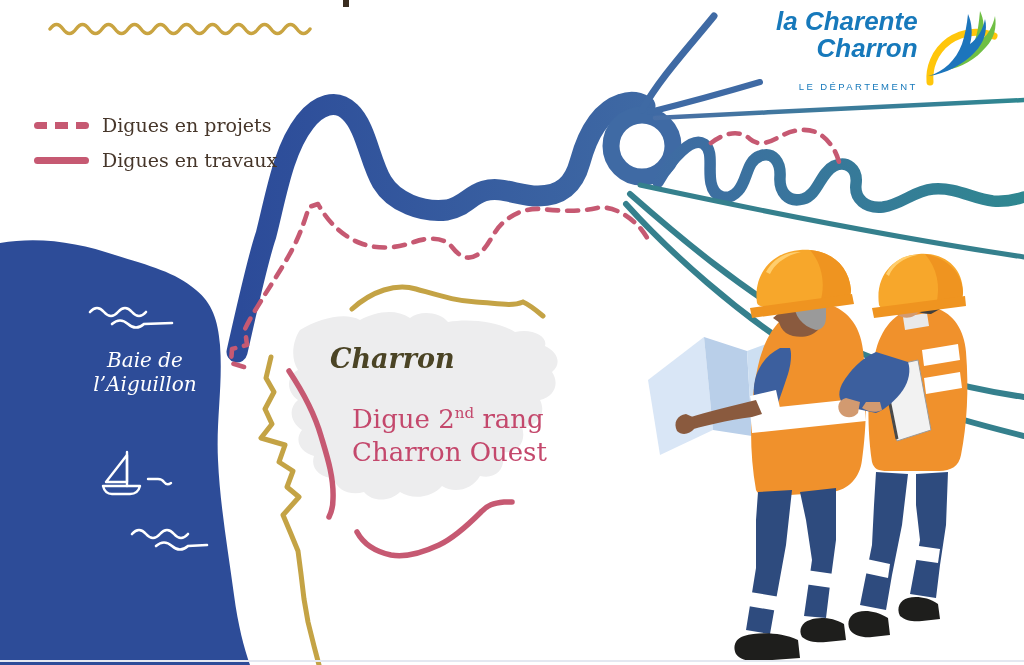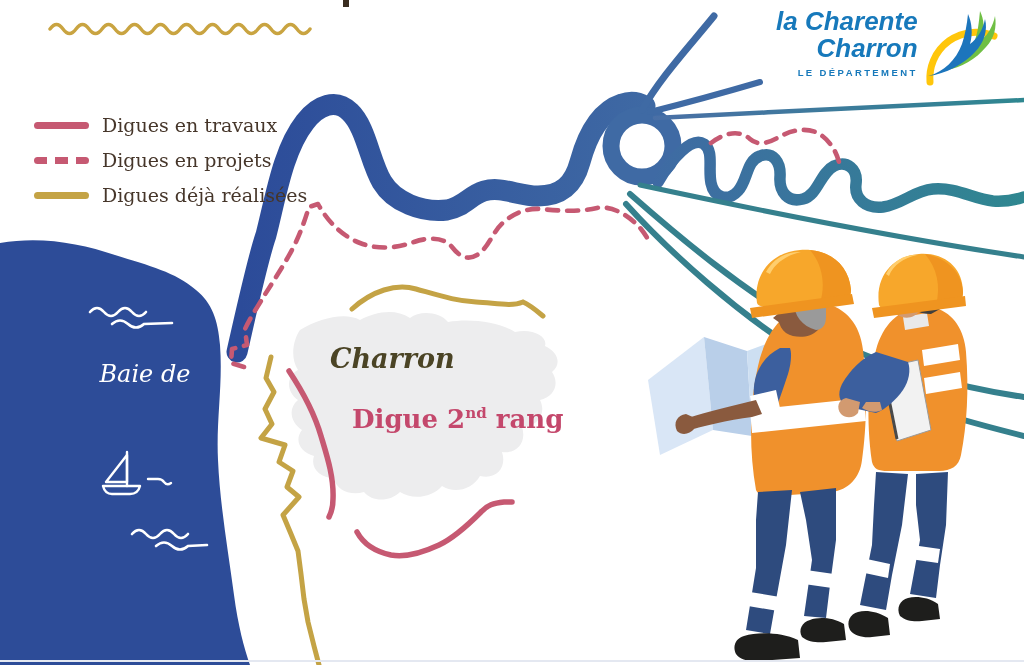--- a/index.html
+++ b/index.html
@@ -9,32 +9,32 @@
   .abs{position:absolute;}
   
   #legend{left:34px;top:114px;display:flex;flex-direction:column;gap:13px;}
   .legend-row{display:flex;align-items:center;gap:13px;}
   .swatch{width:55px;height:7px;border-radius:4px;flex:0 0 auto;}
   .swatch.pink-solid{background:#c65972;}
   .swatch.pink-dashed{background:repeating-linear-gradient(90deg,#c65972 0 13px,transparent 13px 21px);}
   .swatch.gold-solid{background:#c4a345;}
   .legend-label{font-size:19px;color:#46362a;white-space:nowrap;}
   
-  #bay-label{left:58px;top:360px;width:174px;text-align:center;color:#ffffff;
-             font-style:italic;font-size:24px;line-height:1.2;}
+  #bay-label{left:58px;top:348px;width:174px;text-align:center;color:#ffffff;
+             font-style:italic;font-size:20px;line-height:1.2;}
   #town-label{left:330px;top:343px;color:#4b4425;font-weight:bold;font-style:italic;font-size:27px;}
-  .dike-label{color:#c4486c;font-weight:bold;font-size:26px;line-height:1.26;white-space:nowrap;}
+  .dike-label{color:#c4486c;font-weight:normal;font-size:26px;line-height:1.26;white-space:nowrap;}
   #dike-west-label{left:352px;top:403px;}
   #dike-south-label{left:358px;top:556px;}
   .dike-label sup{font-size:0.58em;}
   
   #logo{left:776px;top:8px;display:flex;align-items:flex-start;gap:6px;}
   #logo-text{text-align:right;color:#1779bb;font-family:"Liberation Sans",sans-serif;}
   .logo-name{font-size:26px;font-weight:bold;font-style:italic;line-height:1.05;}
-  .logo-tagline{font-size:9.5px;font-weight:bold;letter-spacing:2.4px;margin-top:4px;}
+  .logo-tagline{font-size:9.5px;font-weight:normal;letter-spacing:2.4px;margin-top:18px;}
   
   #title-fragment{left:343px;top:0;width:6px;height:7px;background:#3a2d20;}
 </style>
 </head>
 <body>
 
 <div id="stage">
 
   <svg id="map-svg" width="1024" height="665" viewBox="0 0 1024 665">
     <defs>
@@ -191,41 +191,39 @@
            C928,597 916,596 908,598 Z" fill="#1e1e1c"></path>
     </g>
 
     <rect x="0" y="660" width="1024" height="2" fill="#e4e8f1"></rect>
   </svg>
 
   <div id="title-fragment" class="abs"></div>
 
   <div id="legend" class="abs">
     <div class="legend-row">
-      <span class="swatch pink-solid"></span>
-      <span class="legend-label">Digues en travaux</span>
-    </div>
-    <div class="legend-row">
       <span class="swatch pink-dashed"></span>
       <span class="legend-label">Digues en projets</span>
     </div>
     <div class="legend-row">
-      <span class="swatch gold-solid"></span>
-      <span class="legend-label">Digues déjà réalisées</span>
+      <span class="swatch pink-solid"></span>
+      <span class="legend-label">Digues en travaux</span>
     </div>
   </div>
 
   <div id="bay-label" class="abs">
     <div>Baie de</div>
+    <div>l’Aiguillon</div>
   </div>
 
   <div id="town-label" class="abs">Charron</div>
 
   <div id="dike-west-label" class="abs dike-label">
     <div><span>Digue 2</span><sup>nd</sup><span> rang</span></div>
+    <div>Charron Ouest</div>
   </div>
 
 
   <div id="logo" class="abs">
     <div id="logo-text">
       <div class="logo-name">la Charente</div>
       <div class="logo-name">Charron</div>
       <div class="logo-tagline">LE DÉPARTEMENT</div>
     </div>
     <svg width="76" height="80" viewBox="0 0 76 80">

